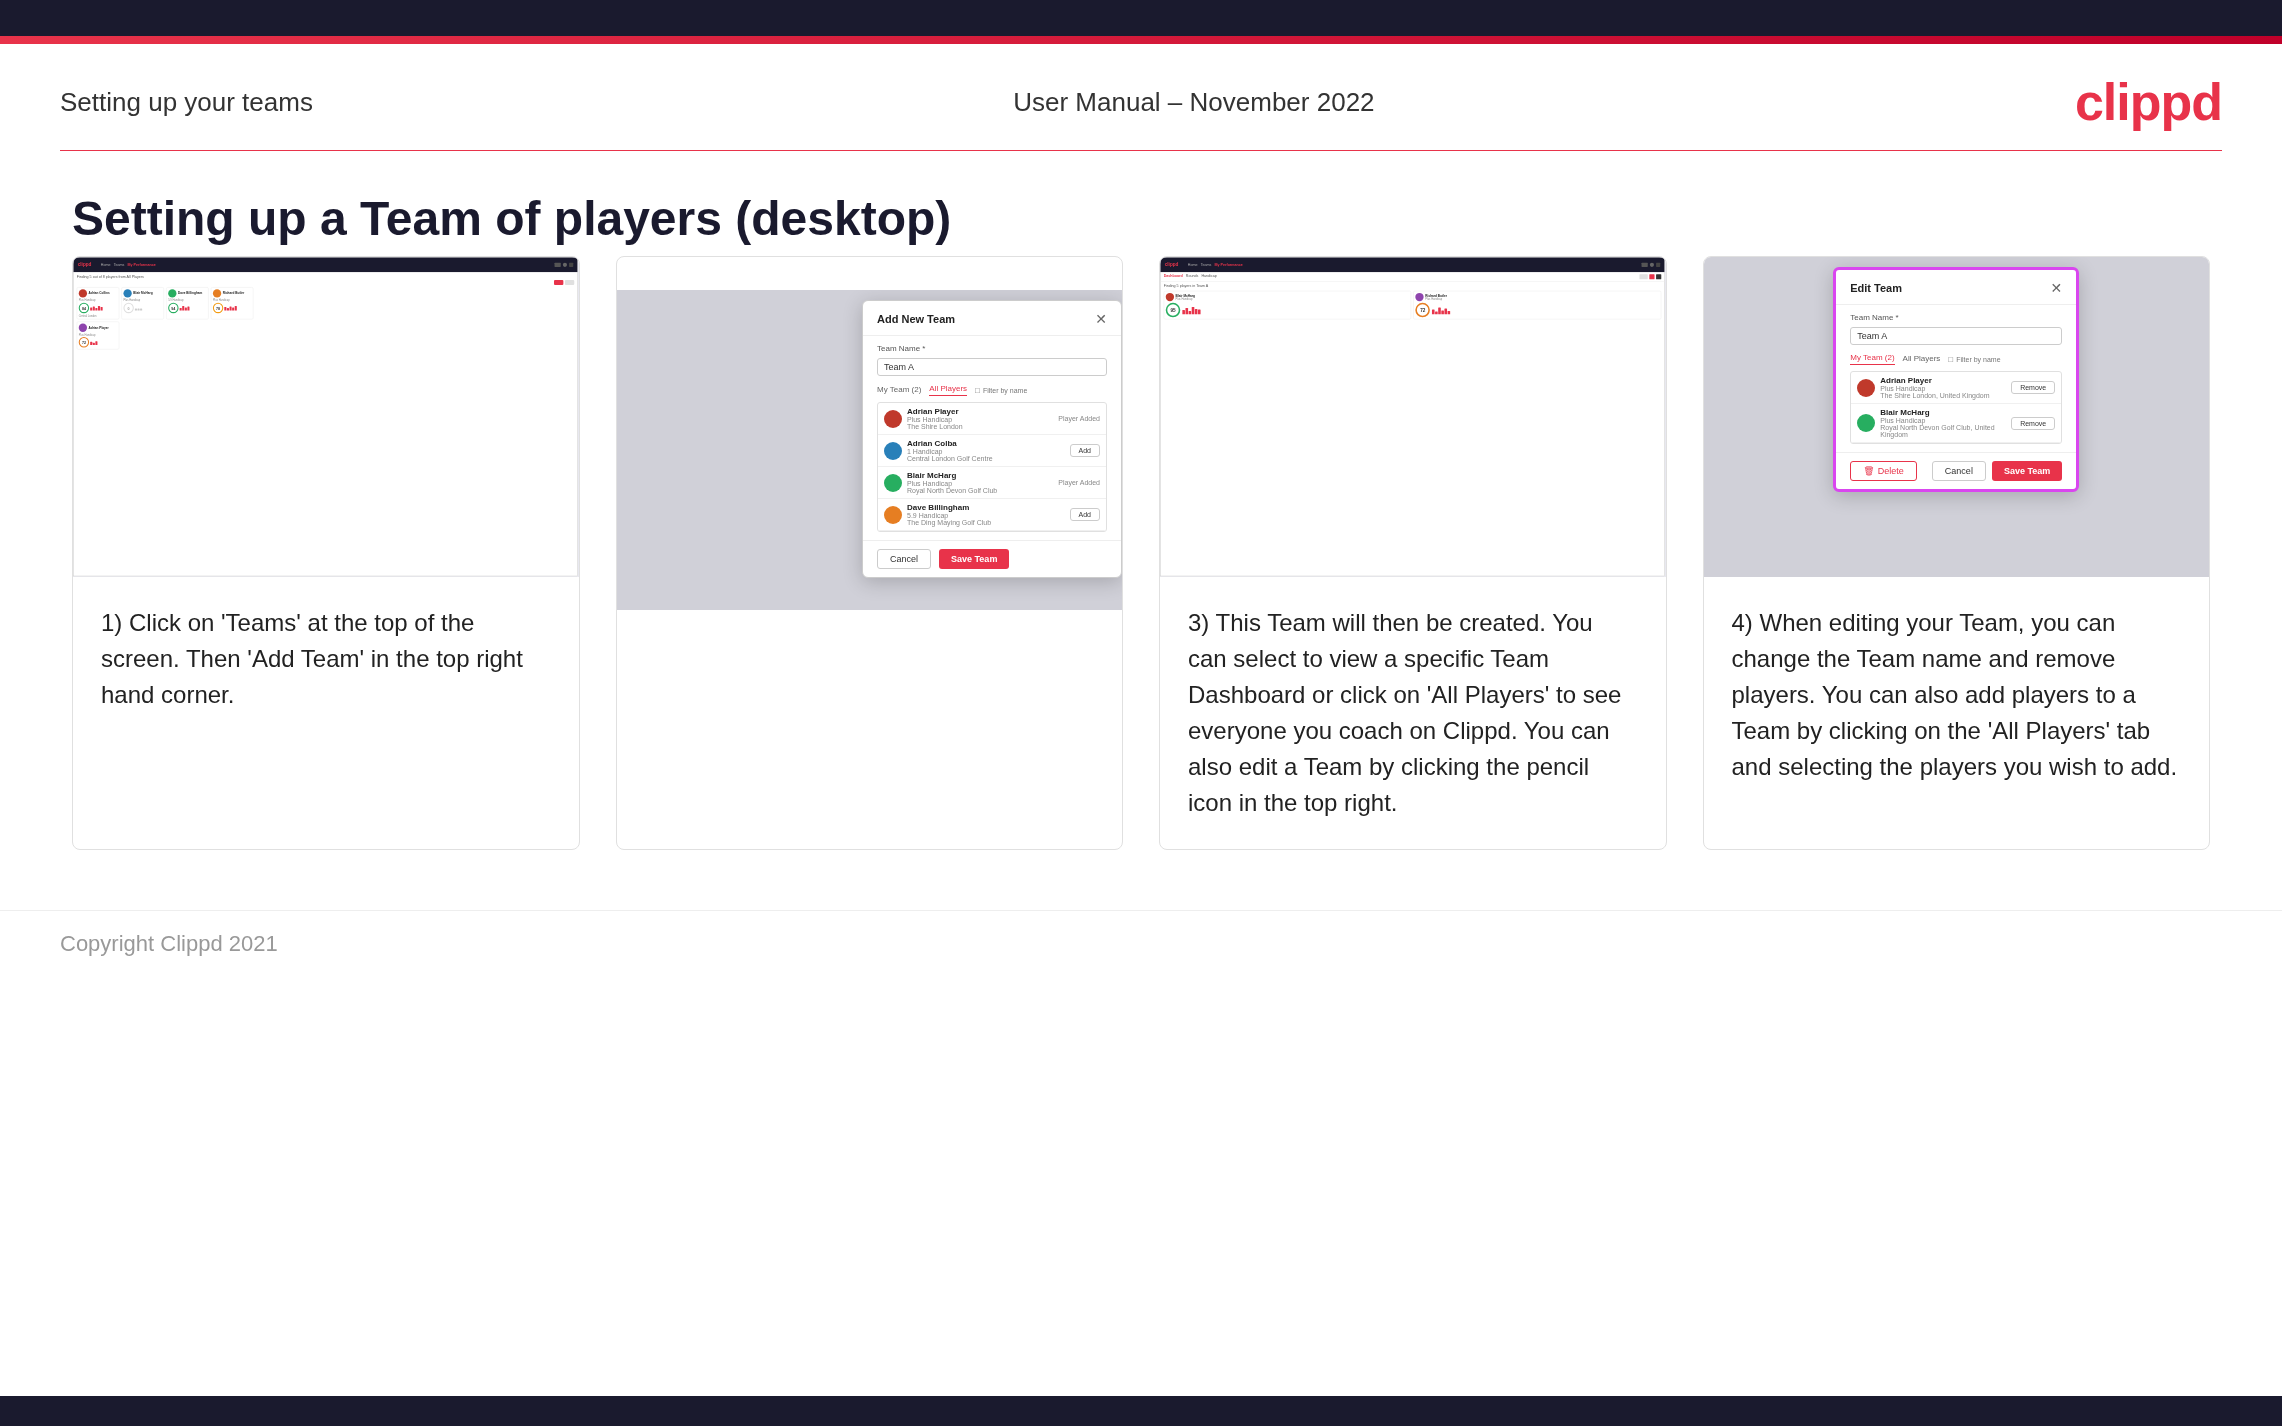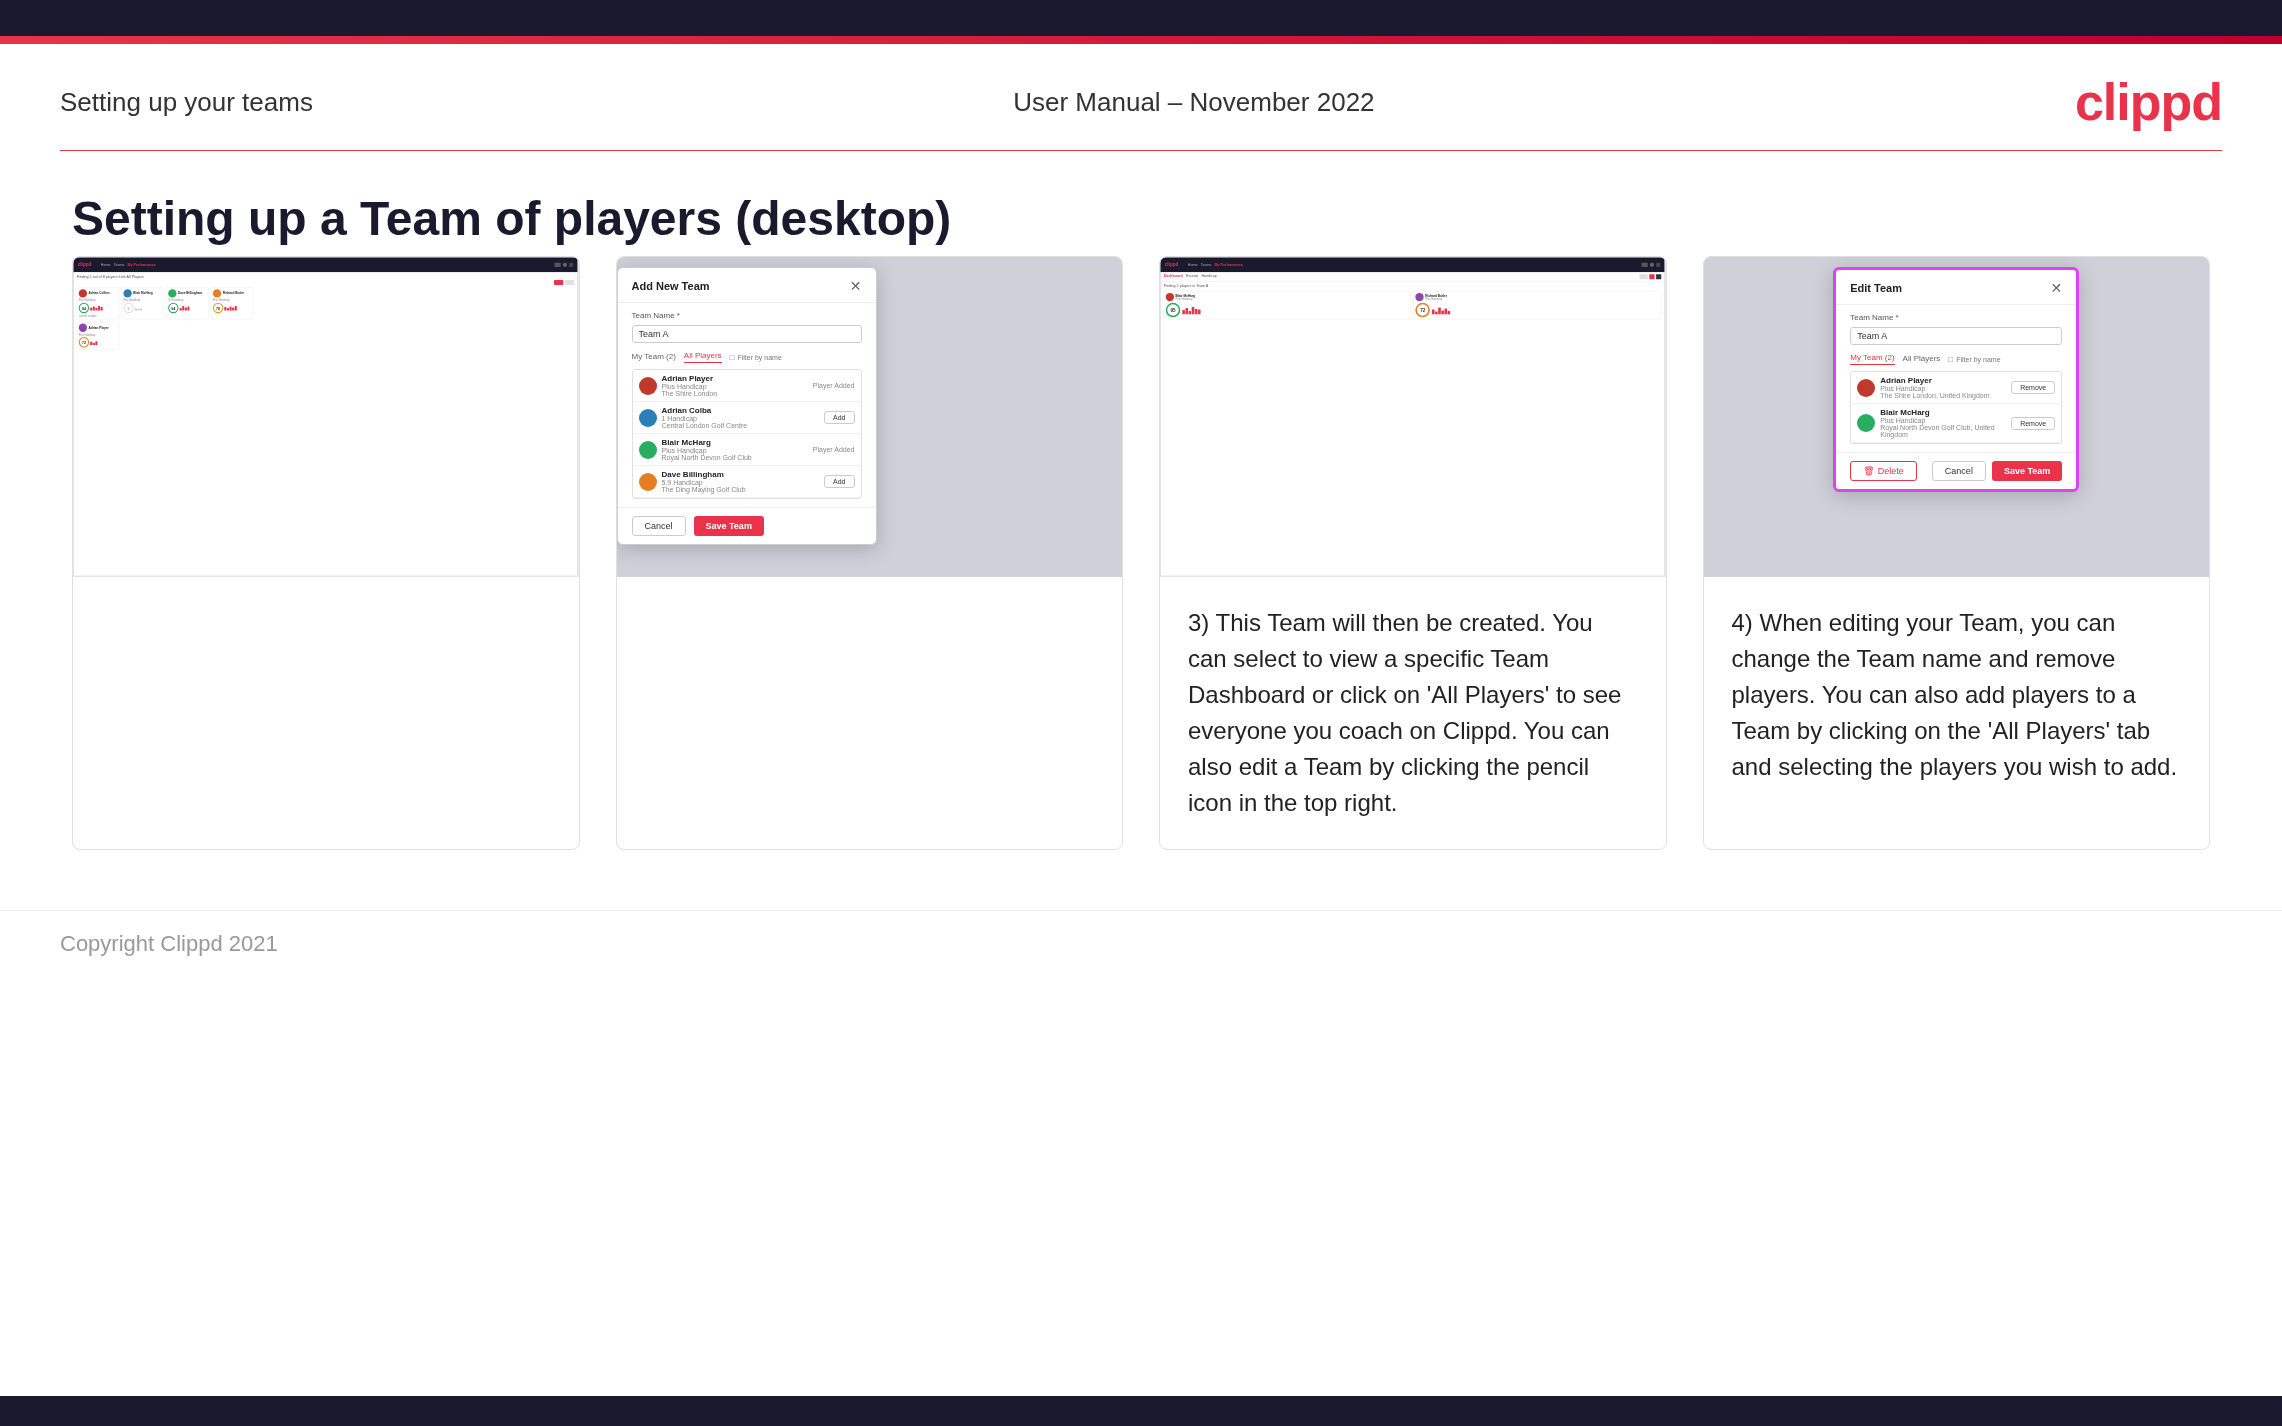--- a/index.html
+++ b/index.html
@@ -114,22 +114,23 @@
       align-items: center;
       padding: 0 8px;
       gap: 6px;
     }
 
     
     .ss2 {
       background: #d0d0d8;
       display: flex;
       align-items: flex-start;
-      justify-content: flex-start;
+      justify-content: flex-end;
       padding-top: 10px;
+      margin-top: 33px;
     }
     .dialog-box {
       background: #fff;
       border-radius: 6px;
       border: 1px solid #ccc;
       width: 260px;
       box-shadow: 0 4px 20px rgba(0,0,0,0.2);
       padding: 0;
       overflow: hidden;
     }
@@ -439,20 +440,21 @@
                     <div style="width:4px;height:6px;background:#e8334a;border-radius:1px 1px 0 0;"></div>
                     <div style="width:4px;height:4px;background:#e8334a;border-radius:1px 1px 0 0;"></div>
                     <div style="width:4px;height:7px;background:#e8334a;border-radius:1px 1px 0 0;"></div>
                   </div>
                 </div>
               </div>
             </div>
           </div>
         </div>
       </div>
+      <div class="card-text">1) Click on 'Teams' at the top of the screen. Then 'Add Team' in the top right hand corner.</div>
     </div>
 
     <div class="card">
       <div class="card-screenshot ss2">
         <div class="dialog-box">
           <div class="dialog-header">
             <span class="dialog-title">Add New Team</span>
             <span class="dialog-close">✕</span>
           </div>
           <div class="dialog-body">

